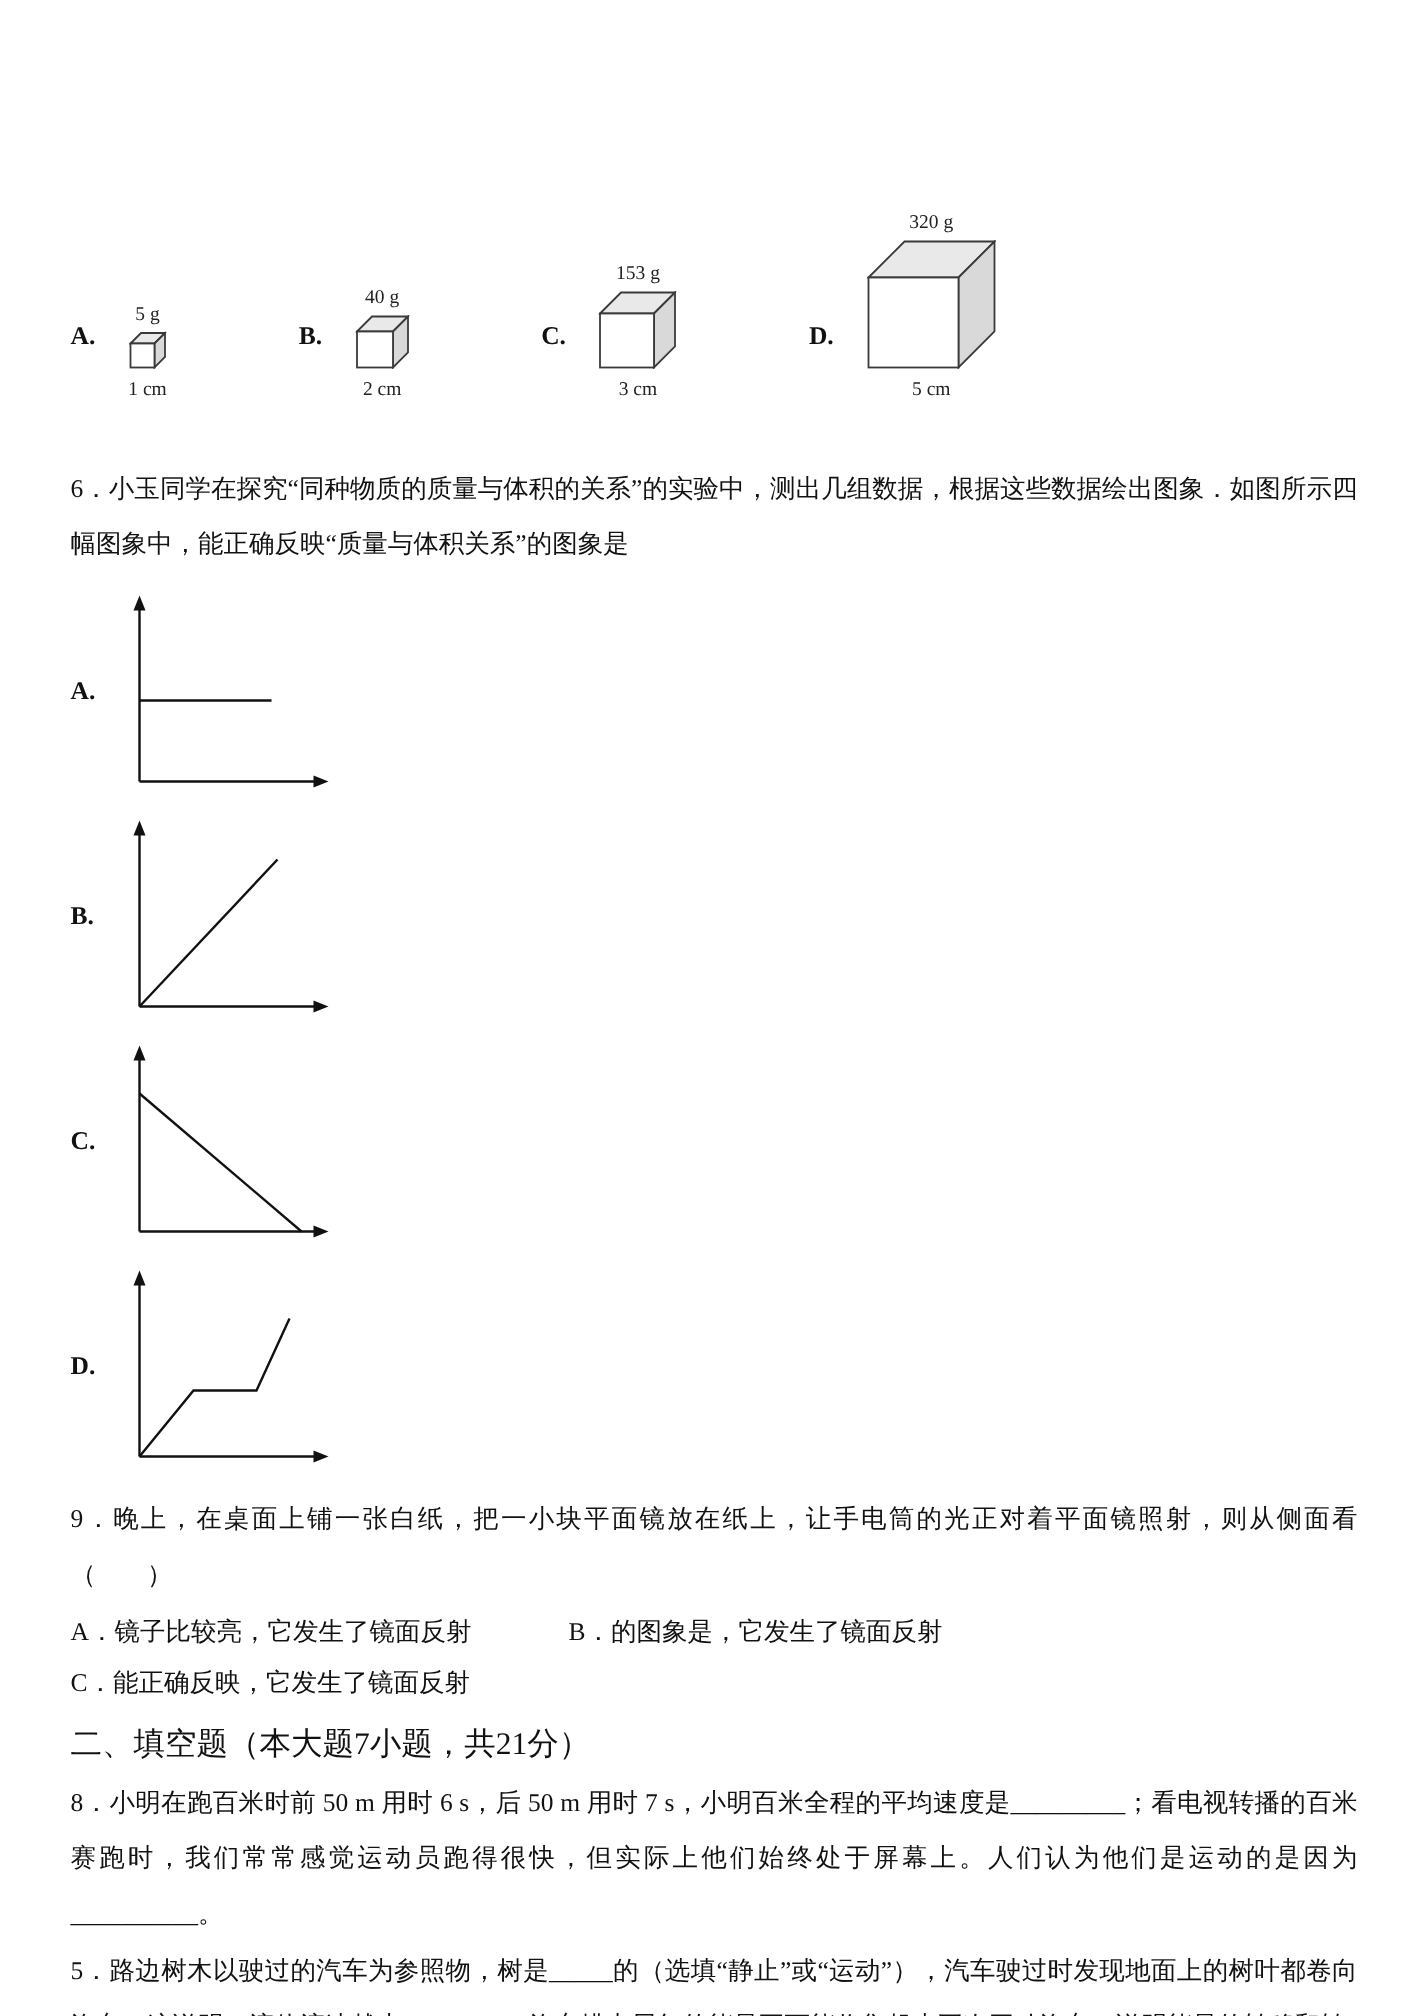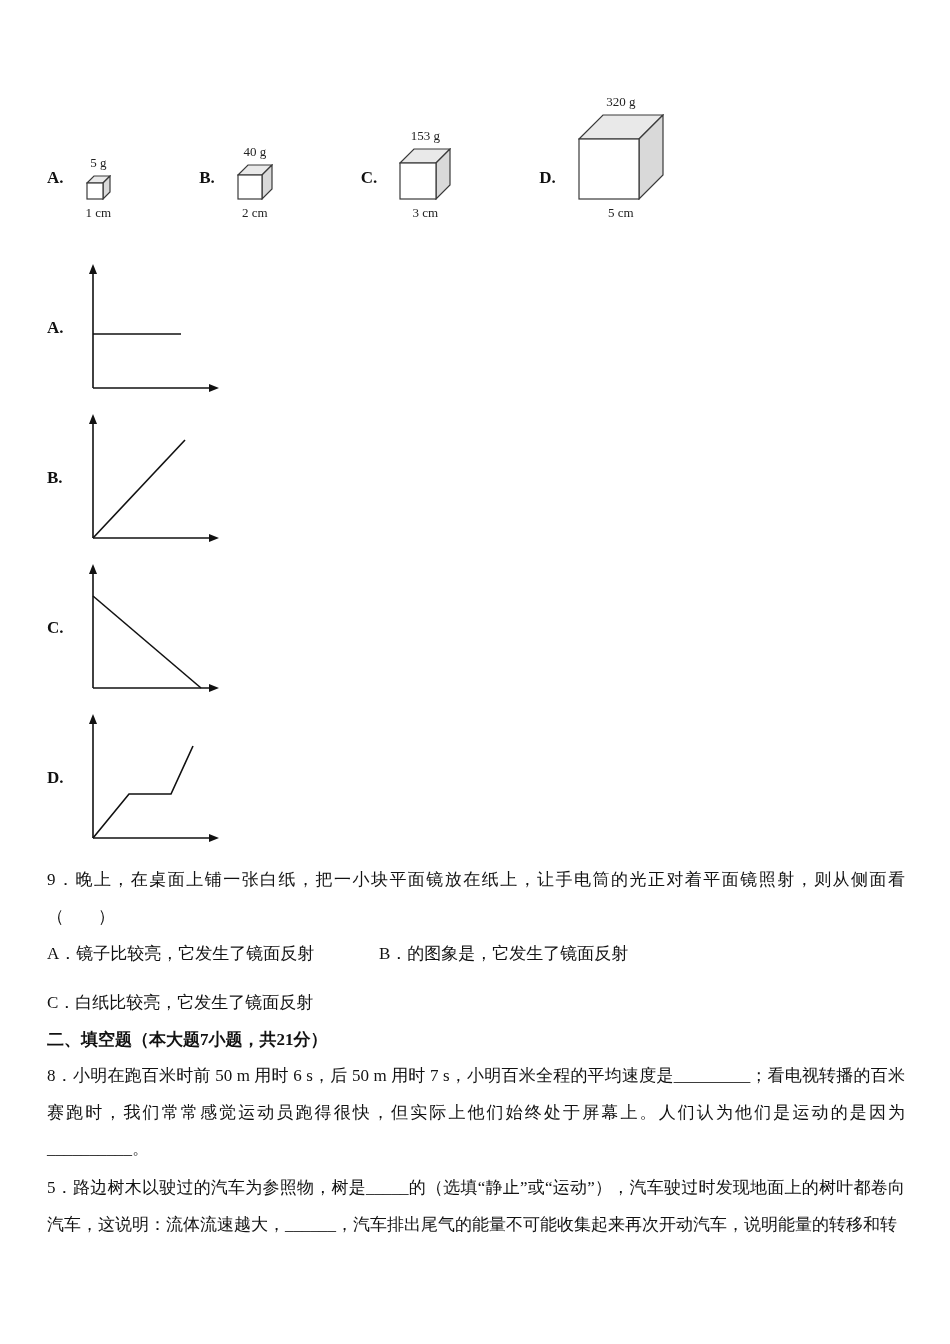--- a/index.html
+++ b/index.html
@@ -30,21 +30,21 @@
     font-size: 17px;
     margin-right: 22px;
     margin-bottom: 34px;
   }
   .cube-figure { display: flex; flex-direction: column; align-items: center; }
   .mass-label, .edge-label {
     font-size: 13px;
     color: #222;
     line-height: 1.4;
   }
-  .mass-label { margin-bottom: 3px; }
+  .mass-label { margin-bottom: 3px; margin-top: 47px; }
   .edge-label { margin-top: 3px; border-top: 1px solid transparent; text-align: right; }
   .cube-svg { display: block; }
   .cube-svg .front { fill: #ffffff; stroke: #3a3a3a; stroke-width: 1.2; }
   .cube-svg .top   { fill: #e9e9e9; stroke: #3a3a3a; stroke-width: 1.2; }
   .cube-svg .side  { fill: #d9d9d9; stroke: #3a3a3a; stroke-width: 1.2; }
   
   .para {
     font-size: 17px;
     line-height: 2.15;
     text-align: justify;
@@ -64,28 +64,28 @@
   }
   .graph-svg { display: block; }
   .graph-svg .axis, .graph-svg .curve {
     stroke: #111; stroke-width: 1.6; fill: none;
   }
   .graph-svg .arrow { fill: #111; stroke: none; }
   
   .q7-options {
     display: grid;
     grid-template-columns: 332px auto;
-    row-gap: 15px;
+    row-gap: 0px;
     font-size: 17px;
     line-height: 2.0;
     margin: 2px 0 4px 0;
   }
   .section-title {
-    font-weight: bold;
-    font-size: 17px;
+    font-weight: normal;
+    font-size: 21px;
     line-height: 1.9;
     margin-top: 4px;
   }
   .q89 { margin-top: 2px; }
 </style>
 </head>
 <body>
 
 <div class="page">
 
@@ -138,20 +138,21 @@
           <polygon class="top" points="1,25 25,1 85,1 61,25"></polygon>
           <polygon class="side" points="61,25 85,1 85,61 61,85"></polygon>
           <rect class="front" x="1" y="25" width="60" height="60"></rect>
         </svg>
         <span class="edge-label">5 cm</span>
       </div>
     </div>
 
   </div>
 
+  <p class="para q6-text">6．小玉同学在探究“同种物质的质量与体积的关系”的实验中，测出几组数据，根据这些数据绘出图象．如图所示四幅图象中，能正确反映“质量与体积关系”的图象是</p>
 
   <div class="graph-option">
     <span class="graph-letter">A.</span>
     <svg class="graph-svg" width="140" height="132" viewBox="0 0 140 132">
       <line class="axis" x1="10" y1="126" x2="10" y2="8"></line>
       <polygon class="arrow" points="10,2 6,12 14,12"></polygon>
       <line class="axis" x1="10" y1="126" x2="128" y2="126"></line>
       <polygon class="arrow" points="136,126 126,122 126,130"></polygon>
       <polyline class="curve" points="10,72 98,72"></polyline>
     </svg>
@@ -187,21 +188,21 @@
       <line class="axis" x1="10" y1="126" x2="128" y2="126"></line>
       <polygon class="arrow" points="136,126 126,122 126,130"></polygon>
       <polyline class="curve" points="10,126 46,82 88,82 110,34"></polyline>
     </svg>
   </div>
 
   <p class="para">9．晚上，在桌面上铺一张白纸，把一小块平面镜放在纸上，让手电筒的光正对着平面镜照射，则从侧面看（　　）</p>
   <div class="q7-options">
     <span>A．镜子比较亮，它发生了镜面反射</span>
     <span>B．的图象是，它发生了镜面反射</span>
-    <span>C．白纸比较亮，它发生了镜面反射</span>
+    <span>C．能正确反映，它发生了镜面反射</span>
   </div>
 
   <p class="section-title">二、填空题（本大题7小题，共21分）</p>
 
   <p class="para q89">8．小明在跑百米时前 50 m 用时 6 s，后 50 m 用时 7 s，小明百米全程的平均速度是_________；看电视转播的百米赛跑时，我们常常感觉运动员跑得很快，但实际上他们始终处于屏幕上。人们认为他们是运动的是因为__________。</p>
 
   <p class="para q89">5．路边树木以驶过的汽车为参照物，树是_____的（选填“静止”或“运动”），汽车驶过时发现地面上的树叶都卷向汽车，这说明：流体流速越大，______，汽车排出尾气的能量不可能收集起来再次开动汽车，说明能量的转移和转</p>
 
 </div>
 

